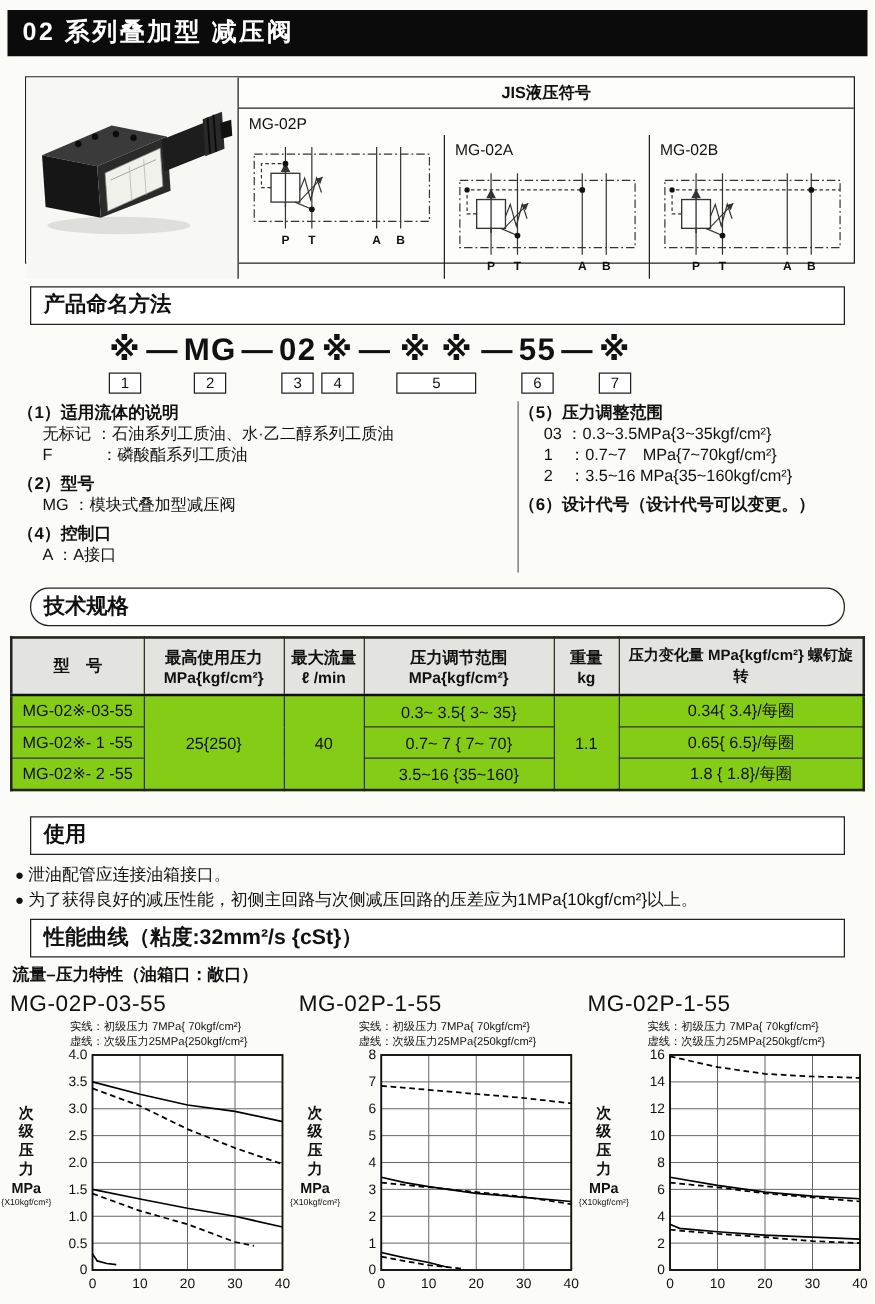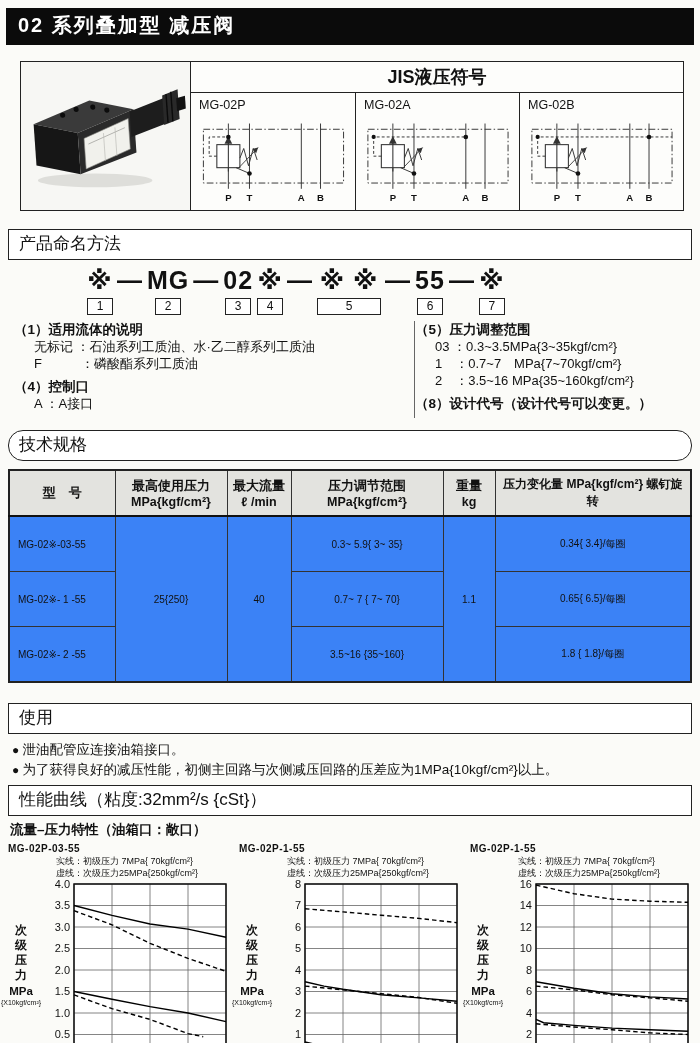--- a/index.html
+++ b/index.html
@@ -10,30 +10,30 @@
   
   .title-bar { margin:8px 6px 0 6px; background:#0b0b0b; color:#fff;
     font-size:20px; font-weight:bold; padding:4px 12px 6px 12px; letter-spacing:2px; }
 
   
   .jis-table { margin:16px 16px 0 20px; height:150px; border:1.5px solid #222;
     background:#fdfdfb; display:grid; grid-template-columns:170px 1fr; }
   .photo-cell { border-right:1.2px solid #222; background:#f7f7f4; overflow:hidden; }
   .jis-right { display:flex; flex-direction:column; }
   .jis-header { border-bottom:1px solid #222; text-align:center; font-weight:bold;
-    font-size:18px; padding:3px 0; }
+    font-size:13px; padding:3px 0; }
   .jis-cols { flex:1; display:grid; grid-template-columns:1fr 1fr 1fr; }
   .jis-col { padding:2px 0 0 0; }
-  .jis-col + .jis-col { border-left:1px solid #222; }
+  .jis-col + .jis-col { border-left:1px solid #222;margin-top:21px; }
   .jis-col-label { font-size:12.5px; padding:3px 0 0 8px; }
   .jis-symbol { width:100%; height:96px; display:block; }
 
   
-  .section-box { margin:0 8px; border:1.5px solid #222; background:#fff;
-    font-size:17px; font-weight:normal; padding:2px 10px 4px 10px; }
+  .section-box { margin:0 24px; border:1.5px solid #222; background:#fff;
+    font-size:17px; font-weight:bold; padding:2px 10px 4px 10px; }
   .sec-naming { margin-top:18px; }
   .sec-specs  { margin-top:12px;border-radius:15px; }
   .sec-usage  { margin-top:20px; }
   .sec-curves { margin-top:5px; }
 
   
   .code-row { display:flex; align-items:flex-start; margin:8px 0 4px 85px; }
   .code-seg { display:flex; flex-direction:column; align-items:center; margin:0 2px; }
   .code-text { font-size:25px; font-weight:bold; line-height:1.0; letter-spacing:1px; }
   .code-box { margin-top:5px; border:1.5px solid #222; background:#fff; font-size:12px;
@@ -41,46 +41,46 @@
   .code-box.wide { min-width:64px; }
   .naming-cols { display:flex; margin:6px 14px 0 14px; }
   .naming-col-left  { width:400px; padding-right:8px; }
   .naming-col-right { flex:1; border-left:1.2px solid #666; }
   .naming-item { margin-bottom:6px; }
   .naming-title { font-size:13.5px; font-weight:bold; line-height:17px; }
   .naming-line  { font-size:13px; line-height:17px; padding-left:20px; }
 
   
   .spec-table { margin:8px 8px 0 8px; border-collapse:collapse; width:684px;
-    background:#3b82f6; table-layout:fixed; }
+    background:#84cc16; table-layout:fixed; }
   .spec-table col.c-model  { width:106px; }
   .spec-table col.c-press  { width:112px; }
   .spec-table col.c-flow   { width:64px;  }
   .spec-table col.c-range  { width:152px; }
   .spec-table col.c-weight { width:52px;  }
   .spec-table th, .spec-table td { border:1px solid #333; }
   .spec-table { border:2px solid #222; }
   .spec-table thead th { background:#e3e3df; font-size:13px; font-weight:bold;
     padding:5px 2px; border-bottom:2px solid #111; }
   .spec-table thead th .h2 { font-weight:bold; font-size:12.5px; }
   .spec-table thead th.small { font-size:12px; }
-  .spec-table td { font-size:10px; text-align:center; padding:20px 2px; height:22px; }
+  .spec-table td { font-size:13px; text-align:center; padding:3px 2px; height:22px; }
   .spec-table td.model { text-align:left; padding-left:8px; }
   .spec-table tr + tr td.dashed { border-top:1px dashed #777; }
 
   
   .usage-list { margin:6px 10px 0 12px; }
   .usage-line { font-size:13.5px; line-height:19px; }
   .usage-line::before { content:"● "; font-size:12px; }
 
   
   .curves-subtitle { margin:5px 0 0 10px; font-size:13.5px; font-weight:bold; }
   .charts-row { display:flex; margin:2px 0 0 4px; }
   .chart-block { width:231px; }
-  .chart-title { font-size:10px; margin:2px 0 1px 4px; letter-spacing:0.5px;font-weight:bold; }
+  .chart-title { font-size:18px; margin:2px 0 1px 4px; letter-spacing:0.5px; }
   .chart-legend { margin-left:52px; }
   .chart-legend div { font-size:9px; line-height:12px; white-space:nowrap; }
   .chart-row { display:flex; align-items:stretch; }
   .chart-ylabel { width:34px; display:flex; flex-direction:column; justify-content:center;
     align-items:center; padding-bottom:30px; }
   .ylabel-char { font-size:12px; font-weight:bold; line-height:15px; }
   .ylabel-unit { font-size:11.5px; font-weight:bold; line-height:13px; margin-top:2px; }
   .ylabel-unit2 { font-size:7px; line-height:9px; }
   .chart-svg { width:196px; height:202px; display:block; }
 </style>
@@ -241,33 +241,37 @@
     </div>
   </div>
 <div class="naming-cols">
   <div class="naming-col-left">
       <div class="naming-item">
         <div class="naming-title">（1）适用流体的说明</div>
         <div class="naming-line">无标记 ：石油系列工质油、水·乙二醇系列工质油</div>
         <div class="naming-line">F　　　：磷酸酯系列工质油</div>
       </div>
       <div class="naming-item">
+        <div class="naming-title">（2）型号</div>
+        <div class="naming-line">MG ：模块式叠加型减压阀</div>
+      </div>
+      <div class="naming-item">
         <div class="naming-title">（4）控制口</div>
         <div class="naming-line">A ：A接口</div>
       </div>
     </div>
   <div class="naming-col-right">
       <div class="naming-item">
         <div class="naming-title">（5）压力调整范围</div>
         <div class="naming-line">03 ：0.3~3.5MPa{3~35kgf/cm²}</div>
         <div class="naming-line">1　：0.7~7　MPa{7~70kgf/cm²}</div>
         <div class="naming-line">2　：3.5~16 MPa{35~160kgf/cm²}</div>
       </div>
       <div class="naming-item">
-        <div class="naming-title">（8）设计代号（设计代号可以变更。）</div>
+        <div class="naming-title">（6）设计代号（设计代号可以变更。）</div>
       </div>
     </div>
 </div>
 
 <div class="section-box sec-specs">技术规格</div>
 <table class="spec-table">
   <colgroup>
     <col class="c-model">
       <col class="c-press">
       <col class="c-flow">
@@ -300,21 +304,21 @@
       <th class="small">
           <div>压力变化量 MPa{kgf/cm²} 螺钉旋转</div>
         </th>
     </tr>
   </thead>
   <tbody>
     <tr>
       <td class="model">MG-02※-03-55</td>
       <td rowspan="3">25{250}</td>
       <td rowspan="3">40</td>
-      <td>0.3~ 5.9{ 3~ 35}</td>
+      <td>0.3~ 3.5{ 3~ 35}</td>
       <td rowspan="3">1.1</td>
       <td>0.34{ 3.4}/每圈</td>
     </tr>
     <tr>
       <td class="model">MG-02※- 1 -55</td>
       <td class="dashed">0.7~ 7 { 7~ 70}</td>
       <td class="dashed">0.65{ 6.5}/每圈</td>
     </tr>
     <tr>
       <td class="model">MG-02※- 2 -55</td>

